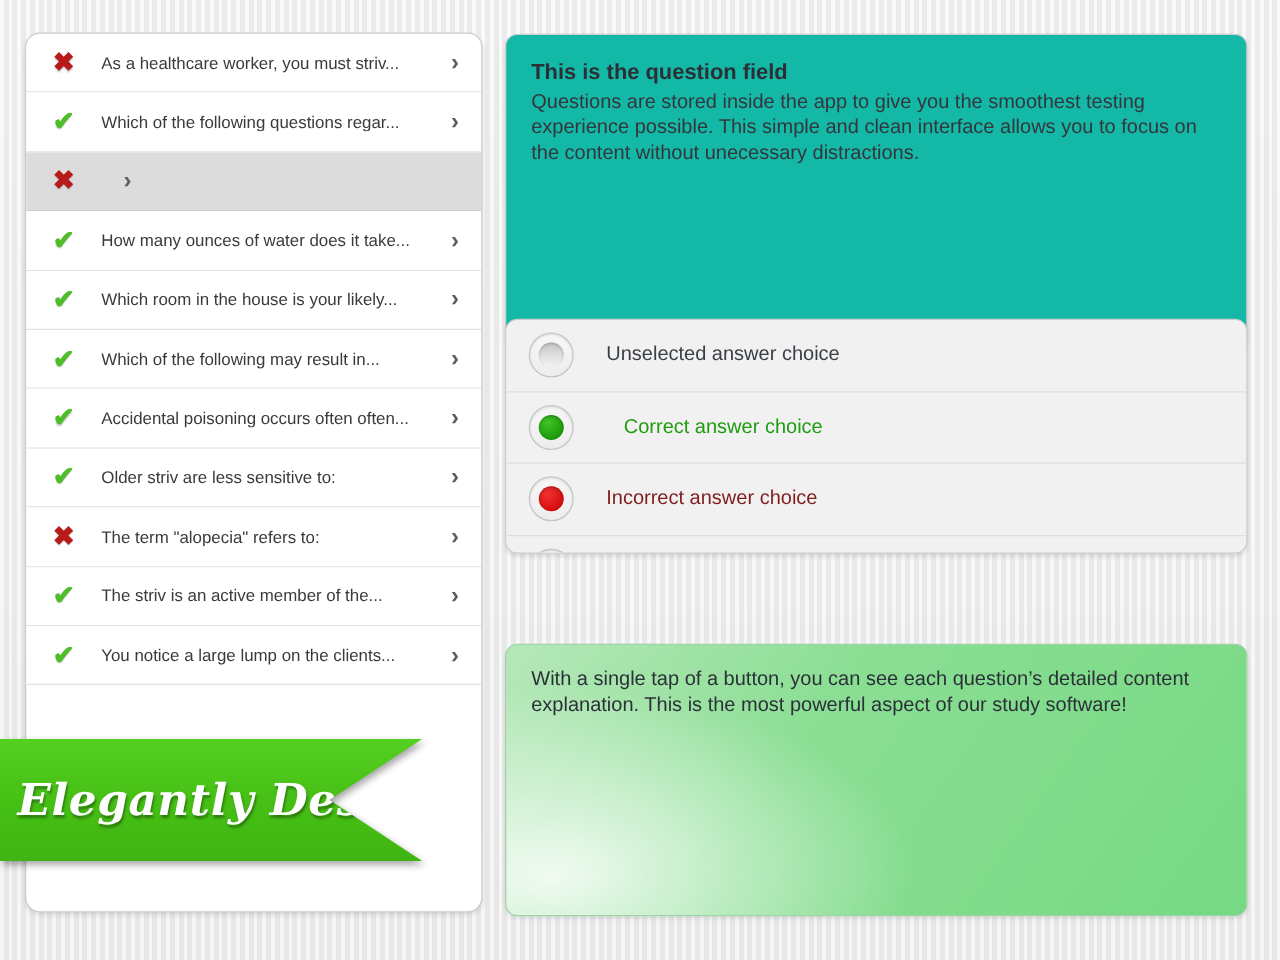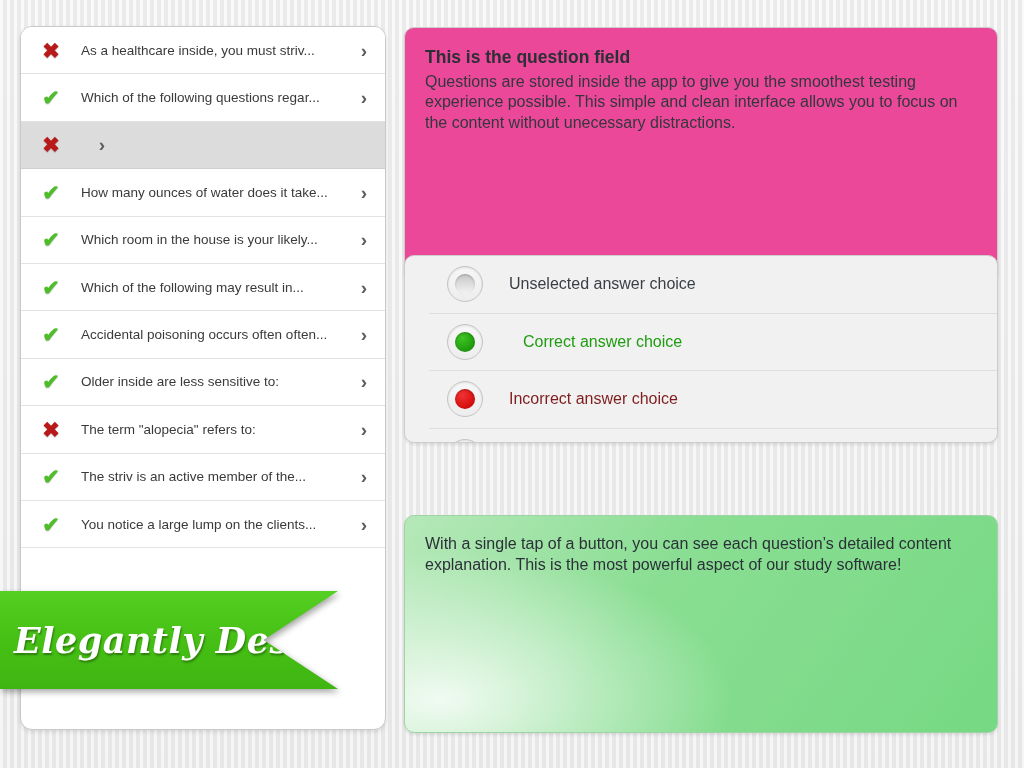--- a/index.html
+++ b/index.html
@@ -121,21 +121,21 @@
     width: 594px;
     border-radius: 10px;
     box-sizing: border-box;
     z-index: 2;
   }
 
   
   #question-panel {
     top: 27px;
     height: 254px;
-    background: #ec4899;
+    background: #14b8a6;
     border: 1px solid #cdcdcd;
     box-shadow: 0 2px 3px rgba(0,0,0,0.09);
     padding: 18px 20px;
   }
   .panel-title {
     font-size: 17.5px;
     font-weight: bold;
     color: #2b2f36;
     margin: 0 0 2px 0;
     line-height: 1.35;
@@ -148,21 +148,20 @@
   }
 
   
   #answers-panel {
     top: 255px;
     height: 188px;
     background: #f1f1f1;
     border: 1px solid #cdcdcd;
     box-shadow: 0 2px 3px rgba(0,0,0,0.09);
     overflow: hidden;
-    padding-left: 24px;
   }
   .a-row {
     display: flex;
     align-items: center;
     height: 57.5px;
     border-bottom: 1px solid #dedede;
     box-sizing: border-box;
   }
   .a-row:last-child { border-bottom: none; }
   .radio {
@@ -220,21 +219,21 @@
 </style>
 </head>
 <body>
 
 <div id="bg-texture"></div>
 
 <div id="list-panel">
   <div id="list-rows">
       <div class="q-row">
         <div class="q-status wrong">✖</div>
-        <div class="q-text">As a healthcare inside, you must striv...</div>
+        <div class="q-text">As a healthcare worker, you must striv...</div>
         <div class="q-chevron">›</div>
       </div>
       <div class="q-row">
         <div class="q-status correct">✔</div>
         <div class="q-text">Which of the following questions regar...</div>
         <div class="q-chevron">›</div>
       </div>
       <div class="q-row selected">
         <div class="q-status wrong">✖</div>
         <div class="q-chevron">›</div>
@@ -254,21 +253,21 @@
         <div class="q-text">Which of the following may result in...</div>
         <div class="q-chevron">›</div>
       </div>
       <div class="q-row">
         <div class="q-status correct">✔</div>
         <div class="q-text">Accidental poisoning occurs often often...</div>
         <div class="q-chevron">›</div>
       </div>
       <div class="q-row">
         <div class="q-status correct">✔</div>
-        <div class="q-text">Older inside are less sensitive to:</div>
+        <div class="q-text">Older striv are less sensitive to:</div>
         <div class="q-chevron">›</div>
       </div>
       <div class="q-row">
         <div class="q-status wrong">✖</div>
         <div class="q-text">The term "alopecia" refers to:</div>
         <div class="q-chevron">›</div>
       </div>
       <div class="q-row">
         <div class="q-status correct">✔</div>
         <div class="q-text">The striv is an active member of the...</div>

